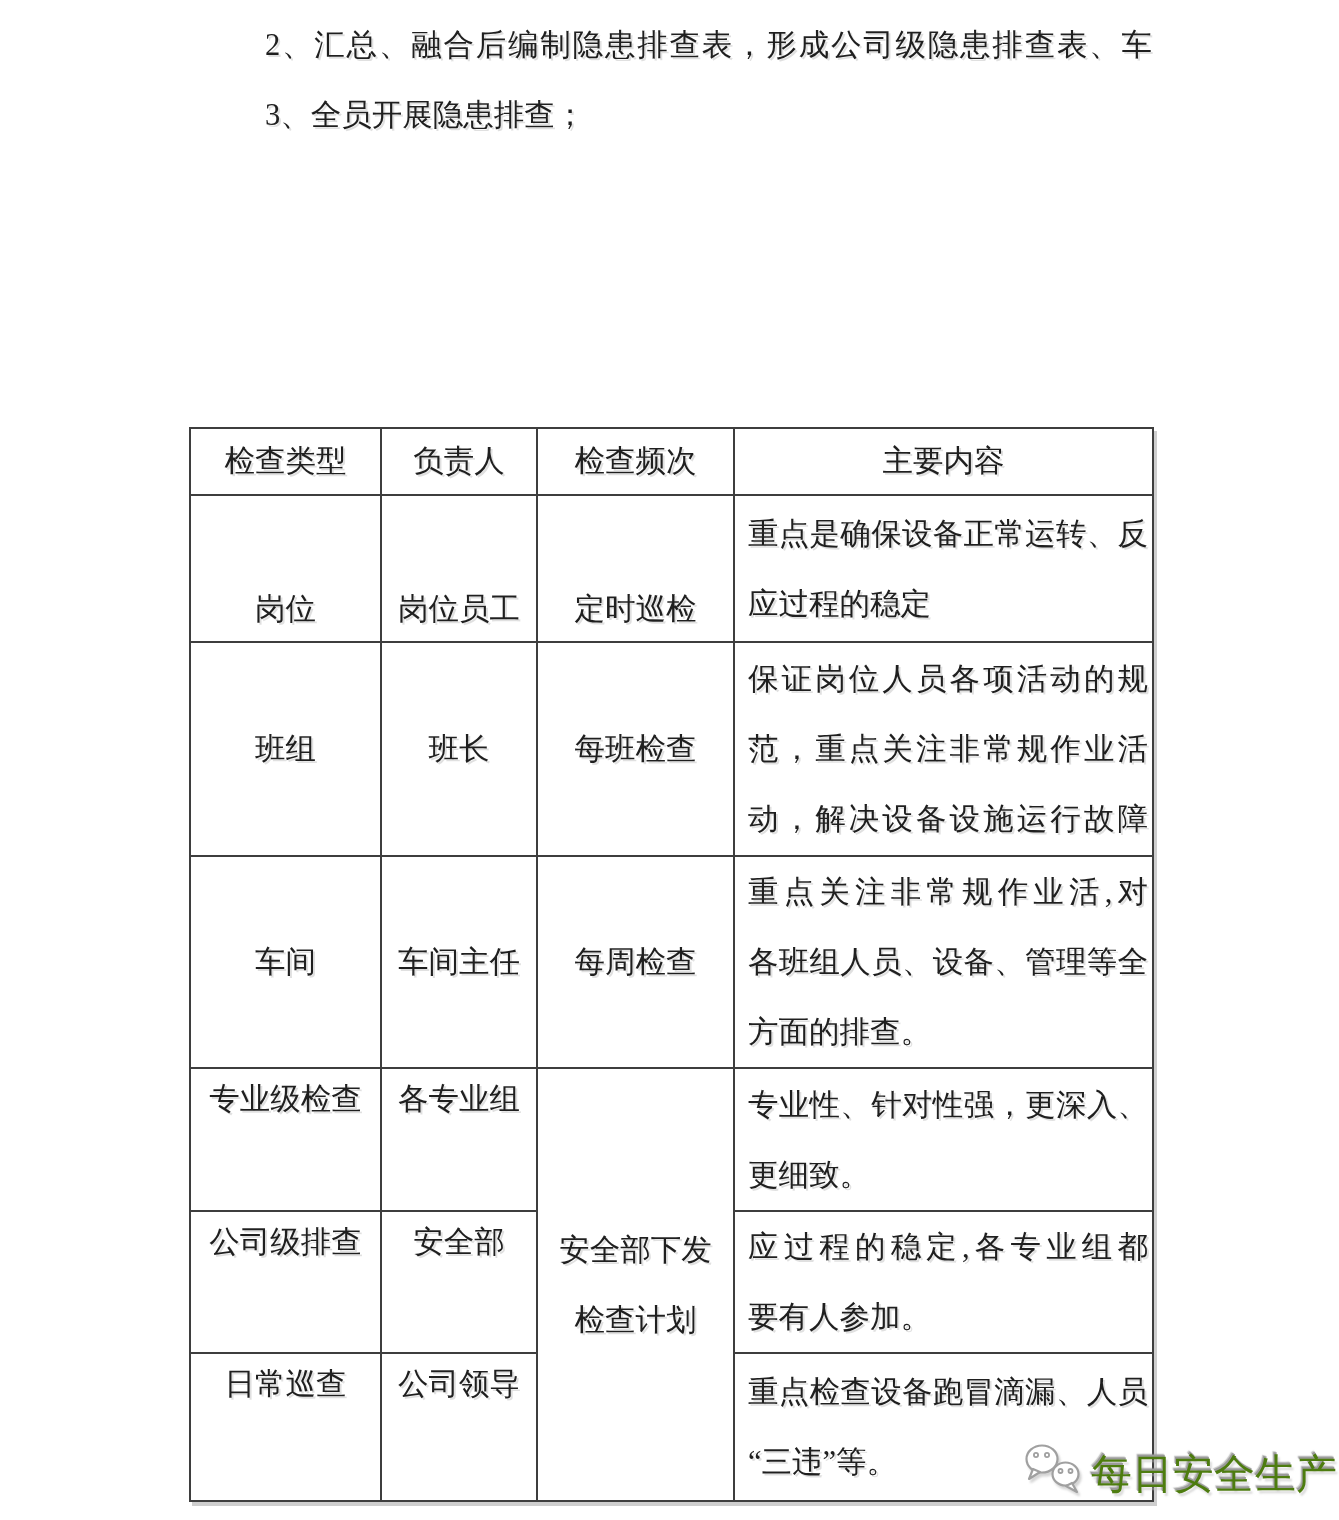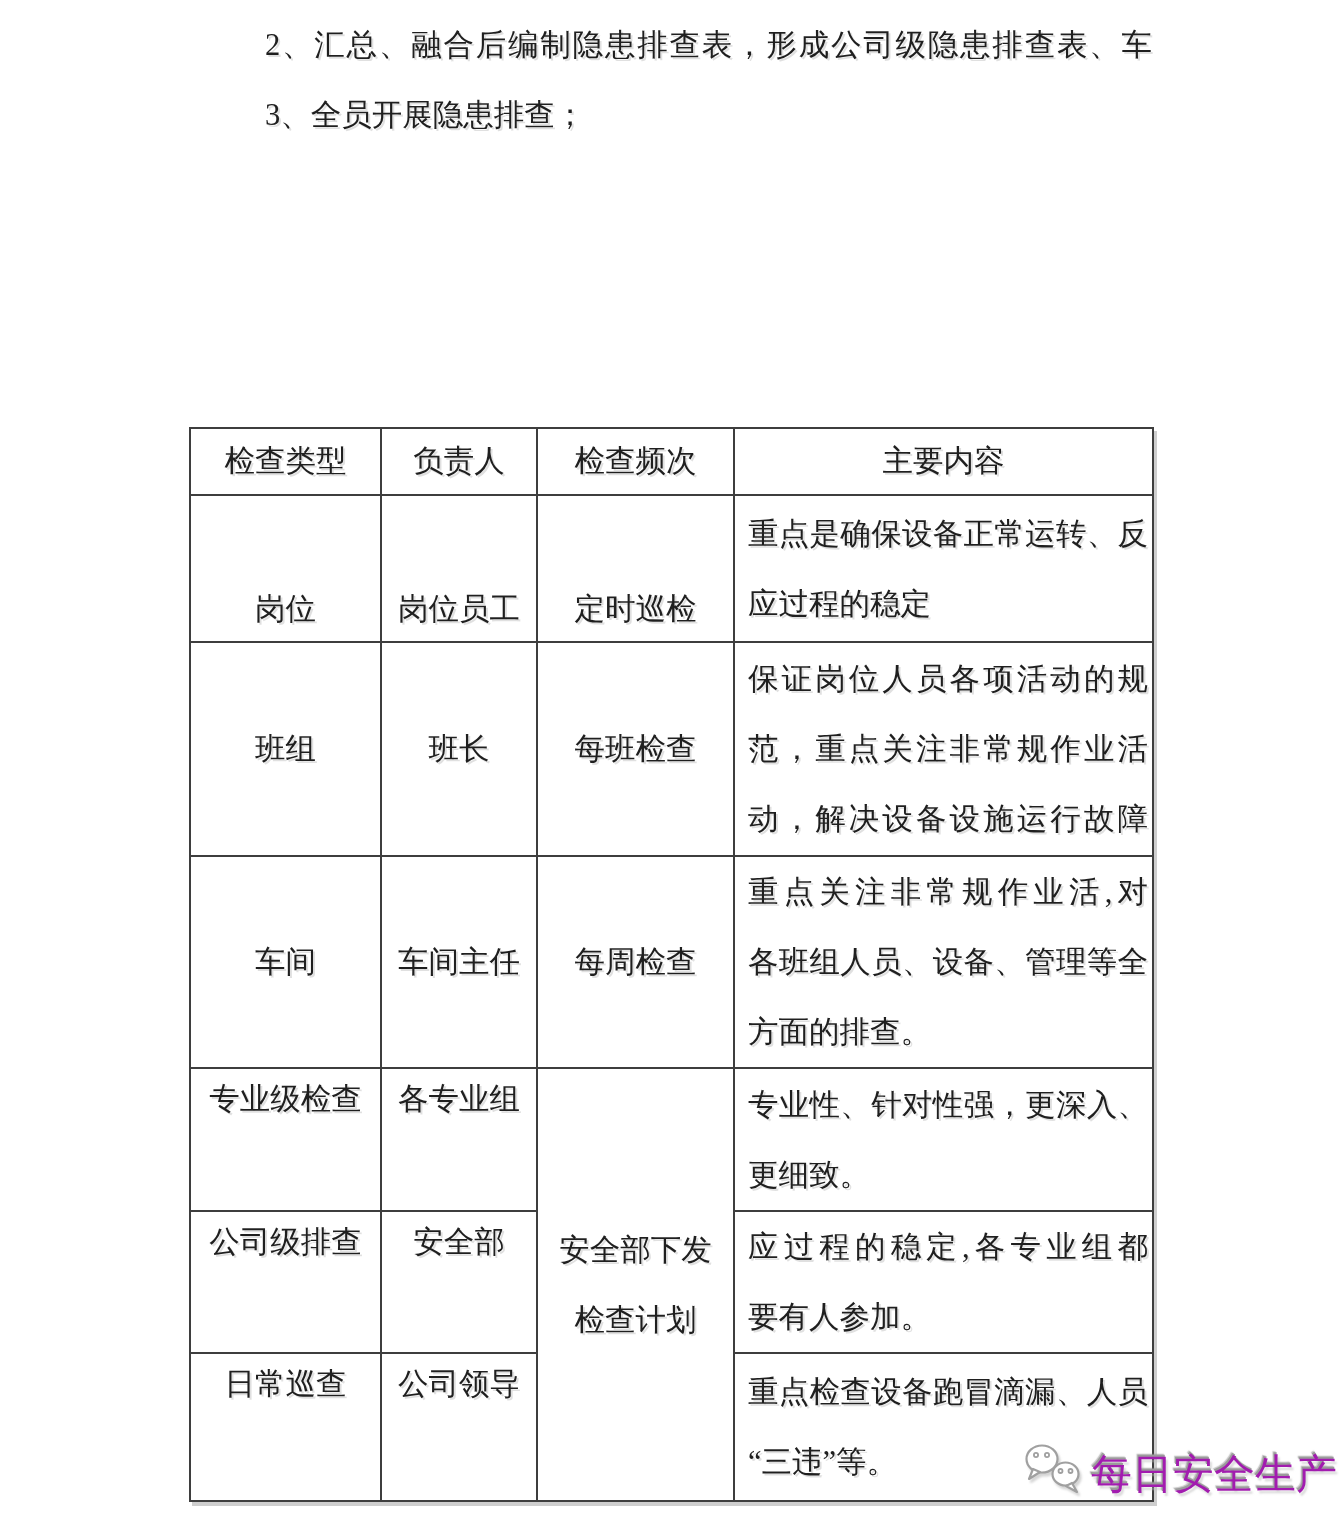--- a/index.html
+++ b/index.html
@@ -33,21 +33,21 @@
   tr.r4{ height:143px; } tr.r5{ height:137px; } tr.r6{ height:148px; }
   tr.r1 td.lbl{ vertical-align:bottom; padding-bottom:11px; }
   tr.r4 td.lbl, tr.r5 td.lbl, tr.r6 td.lbl{ vertical-align:top; padding-top:10px; }
   td.merged{ text-align:center; vertical-align:middle; }
 
   .watermark{
     position:absolute; left:1022px; top:1442px; z-index:5;
     display:flex; align-items:center; gap:5px;
   }
   .wm-text{
-    font-size:41px; line-height:1.5; color:#a21caf; white-space:nowrap;
+    font-size:41px; line-height:1.5; color:#4d7c0f; white-space:nowrap;
     font-family:"Liberation Sans","DejaVu Sans",sans-serif;
     text-shadow:-1px -2px 0 #9b9b9b, -2px -3px 1px rgba(150,150,150,0.55),
                  2px 3px 2px rgba(190,190,190,0.55);
   }
   .wm-icon svg{ filter:drop-shadow(2px 3px 1px rgba(185,185,185,0.6)); }
 </style>
 </head>
 <body>
 
 <div class="content doc-text">

